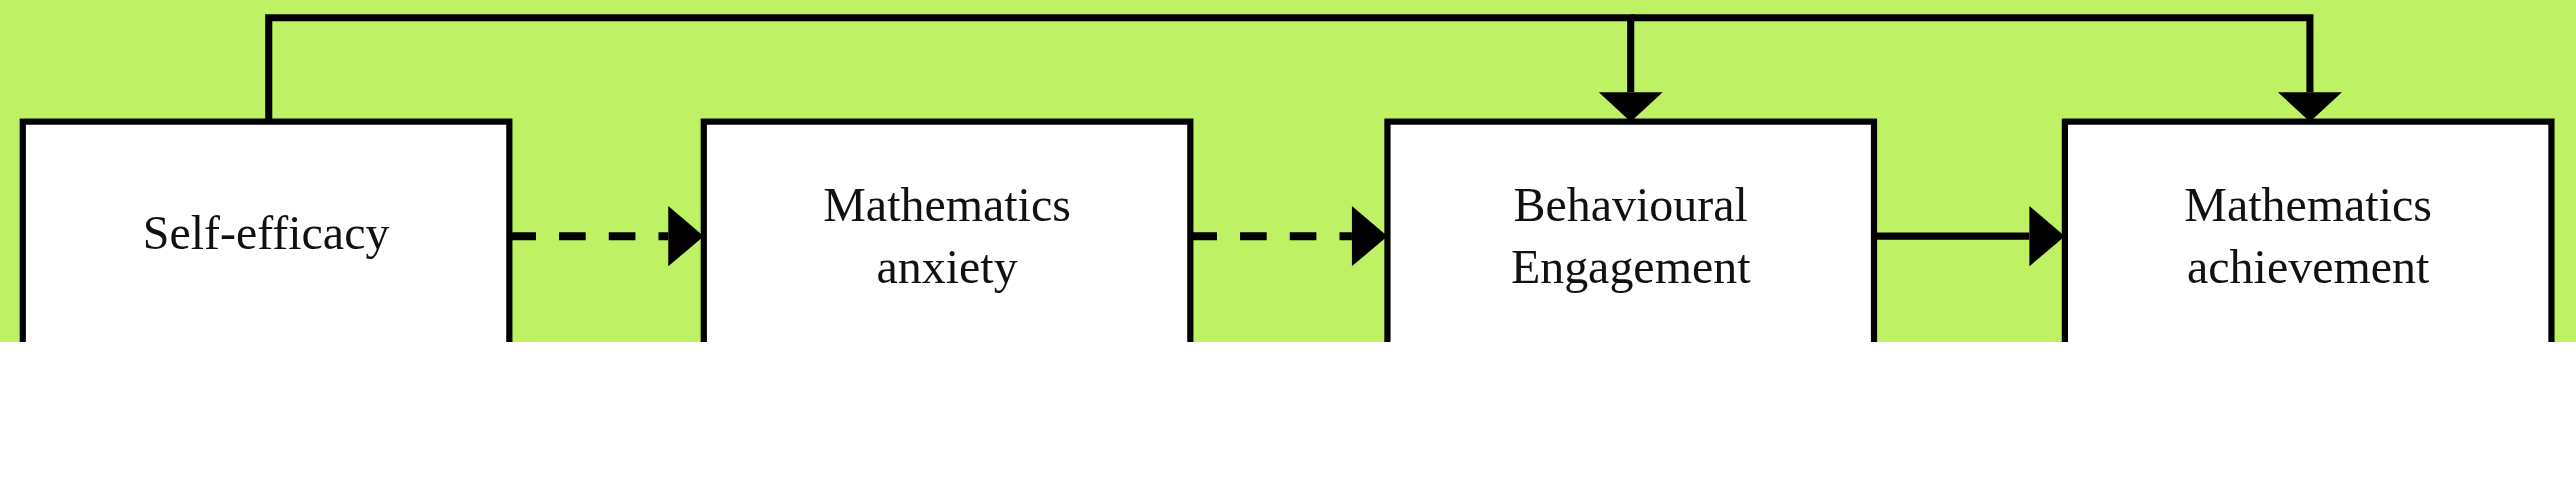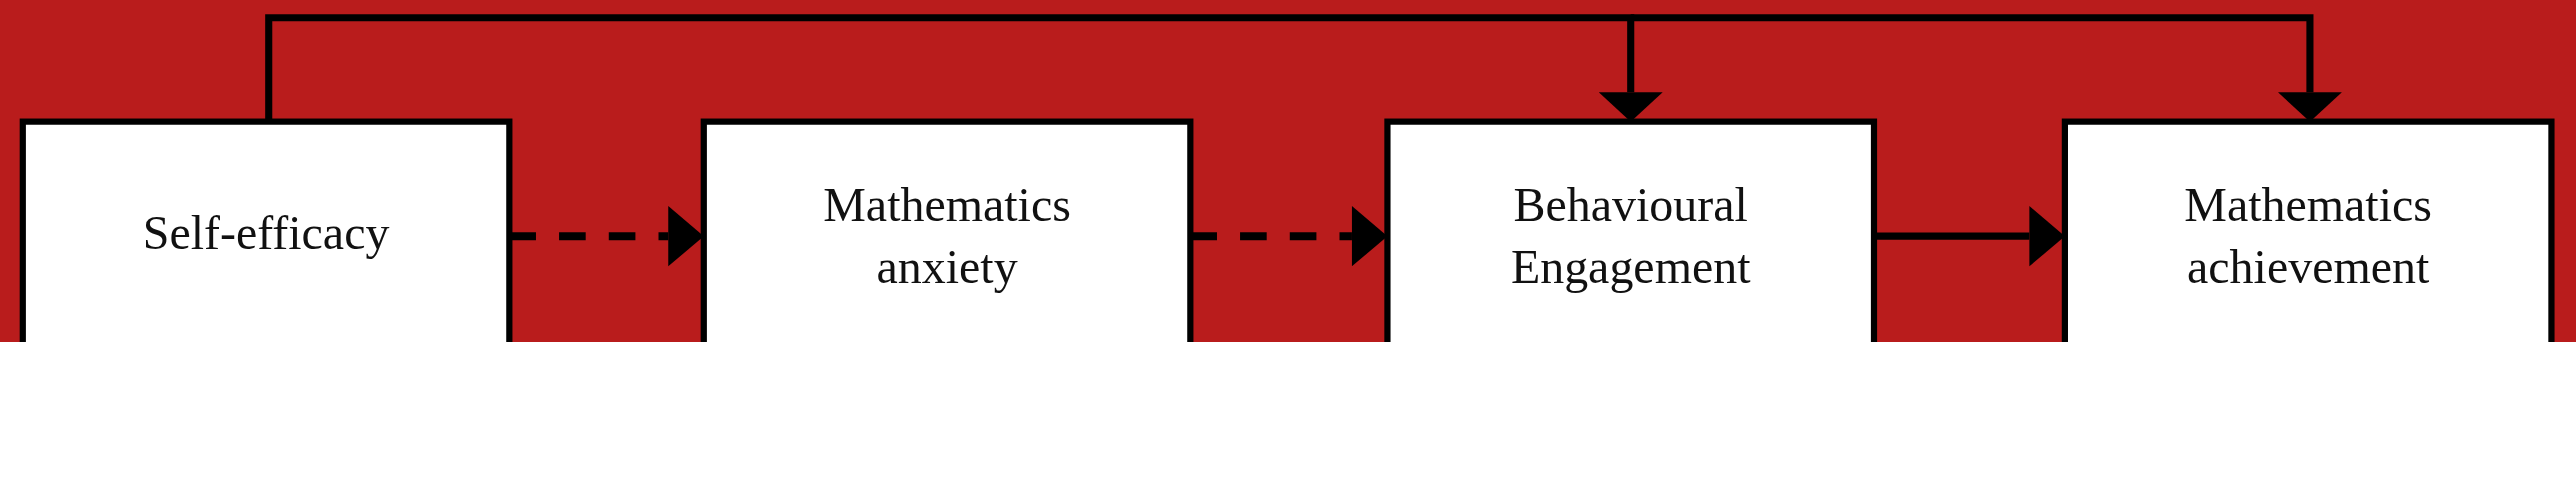--- a/index.html
+++ b/index.html
@@ -8,21 +8,21 @@
     padding: 0;
     background: #ffffff;
   }
   body {
     font-family: "Liberation Serif", "DejaVu Serif", serif;
   }
   #diagram-root {
     position: relative;
     width: 2576px;
     height: 342px;
-    background: #b91c1c;
+    background: #bef264;
     overflow: hidden;
   }
   #diagram-svg {
     position: absolute;
     top: 0;
     left: 0;
     width: 2576px;
     height: 483px;
     display: block;
   }

